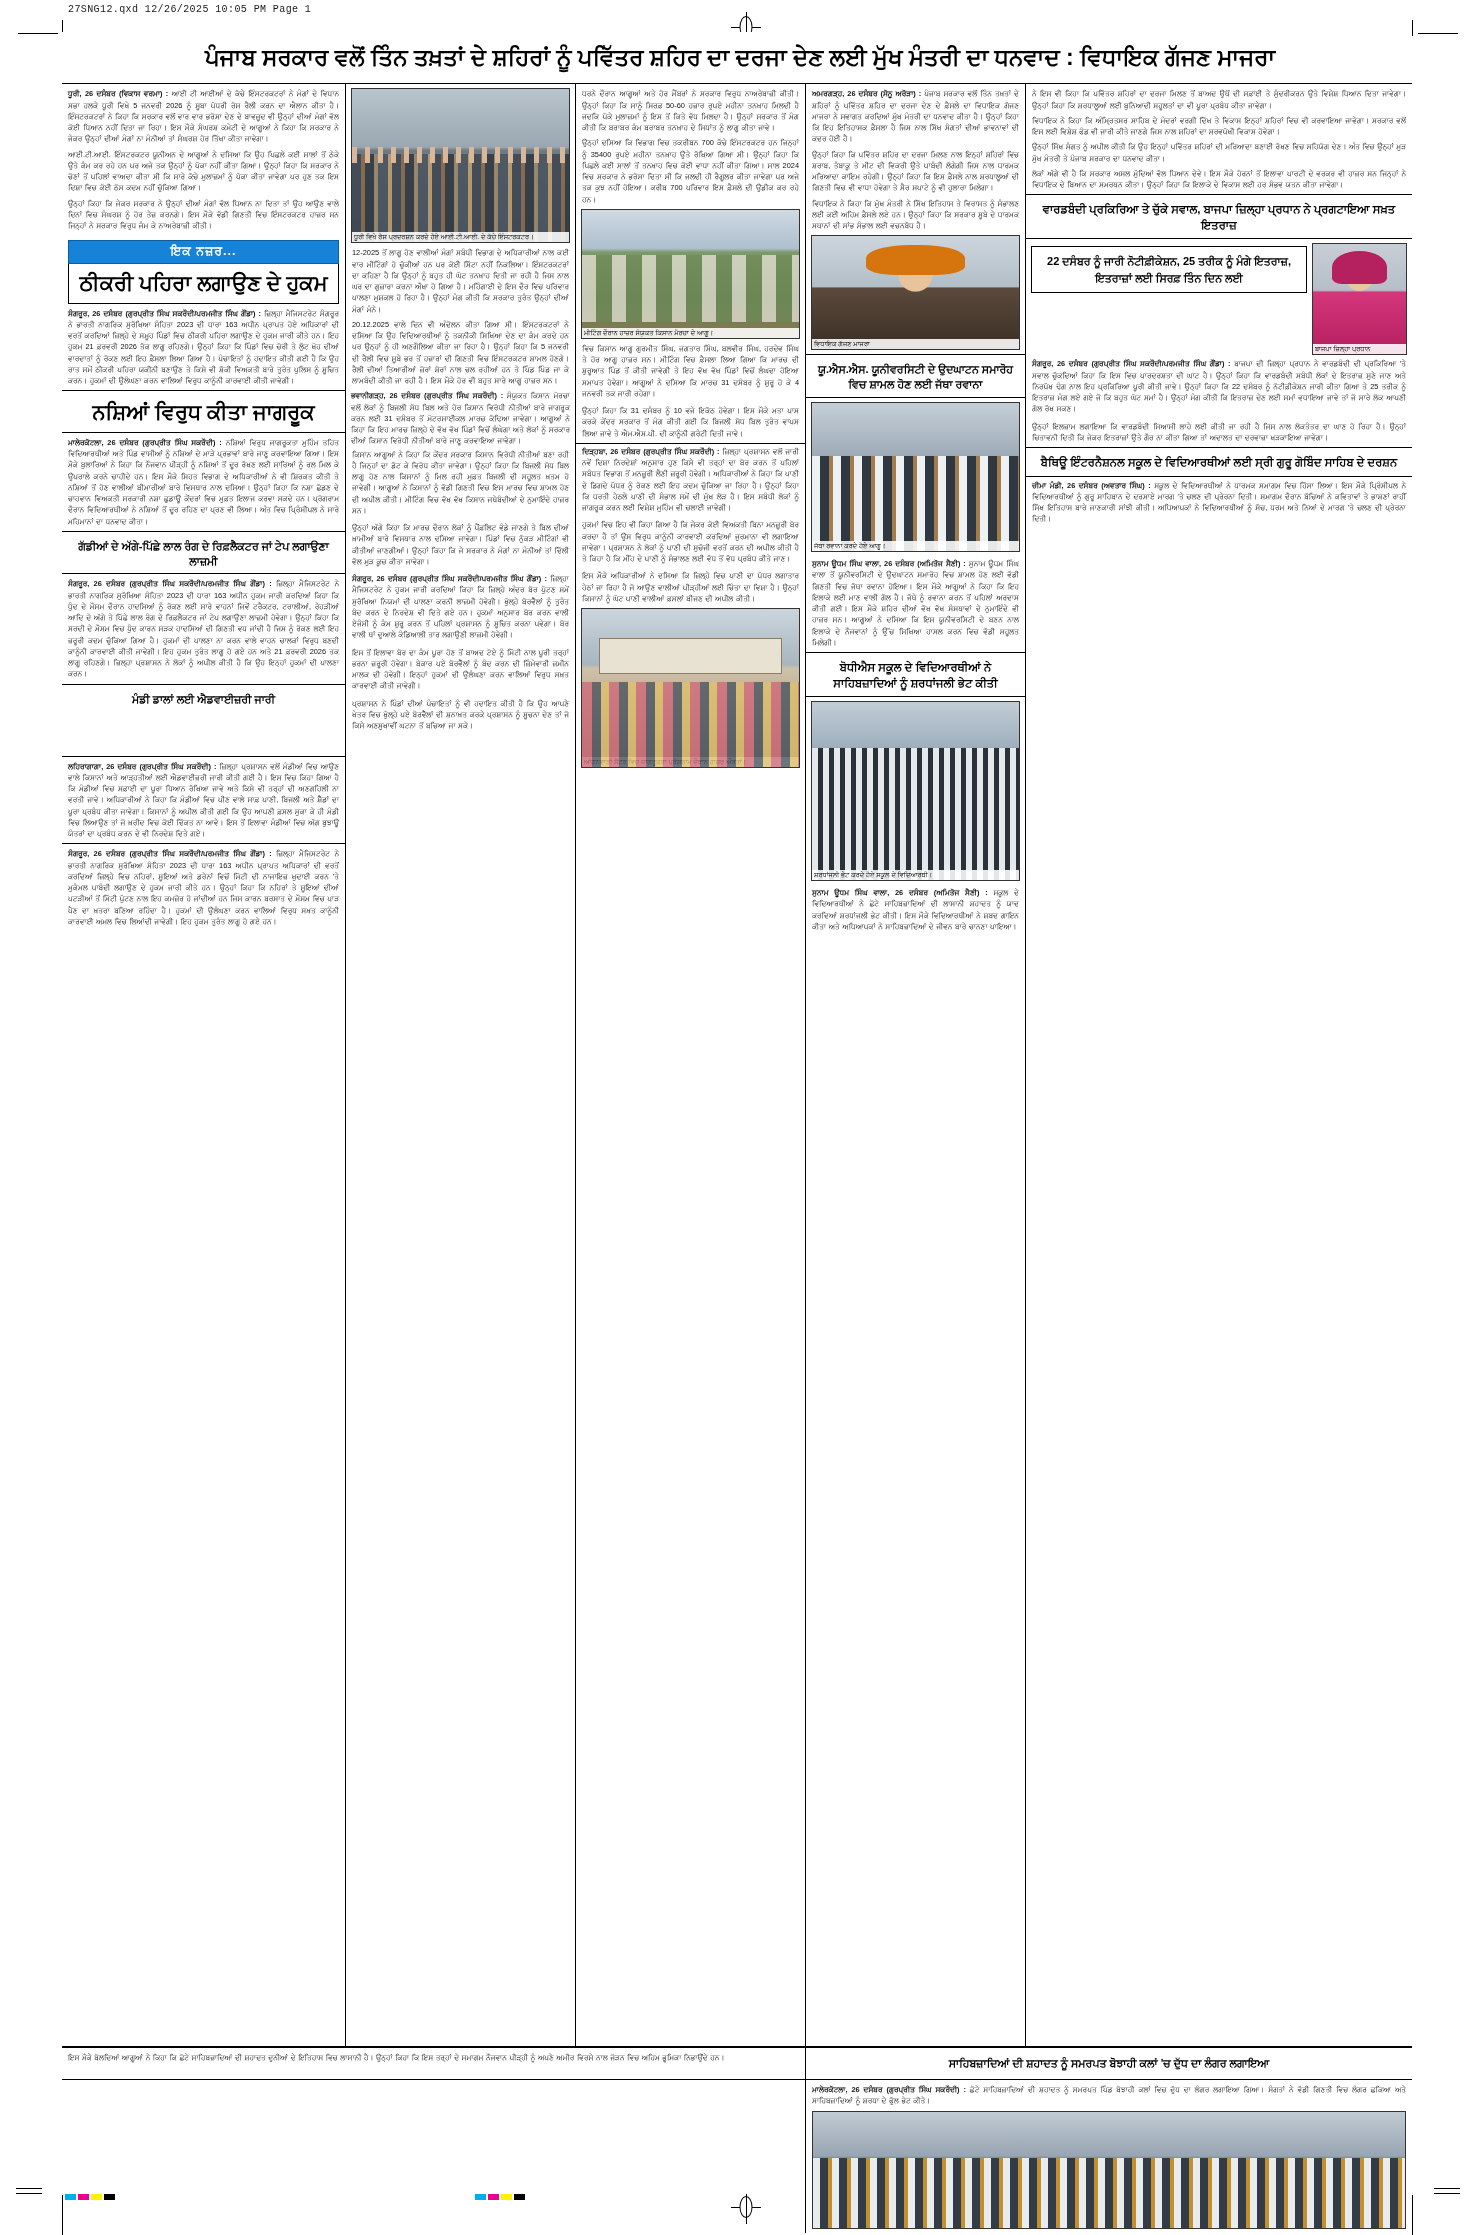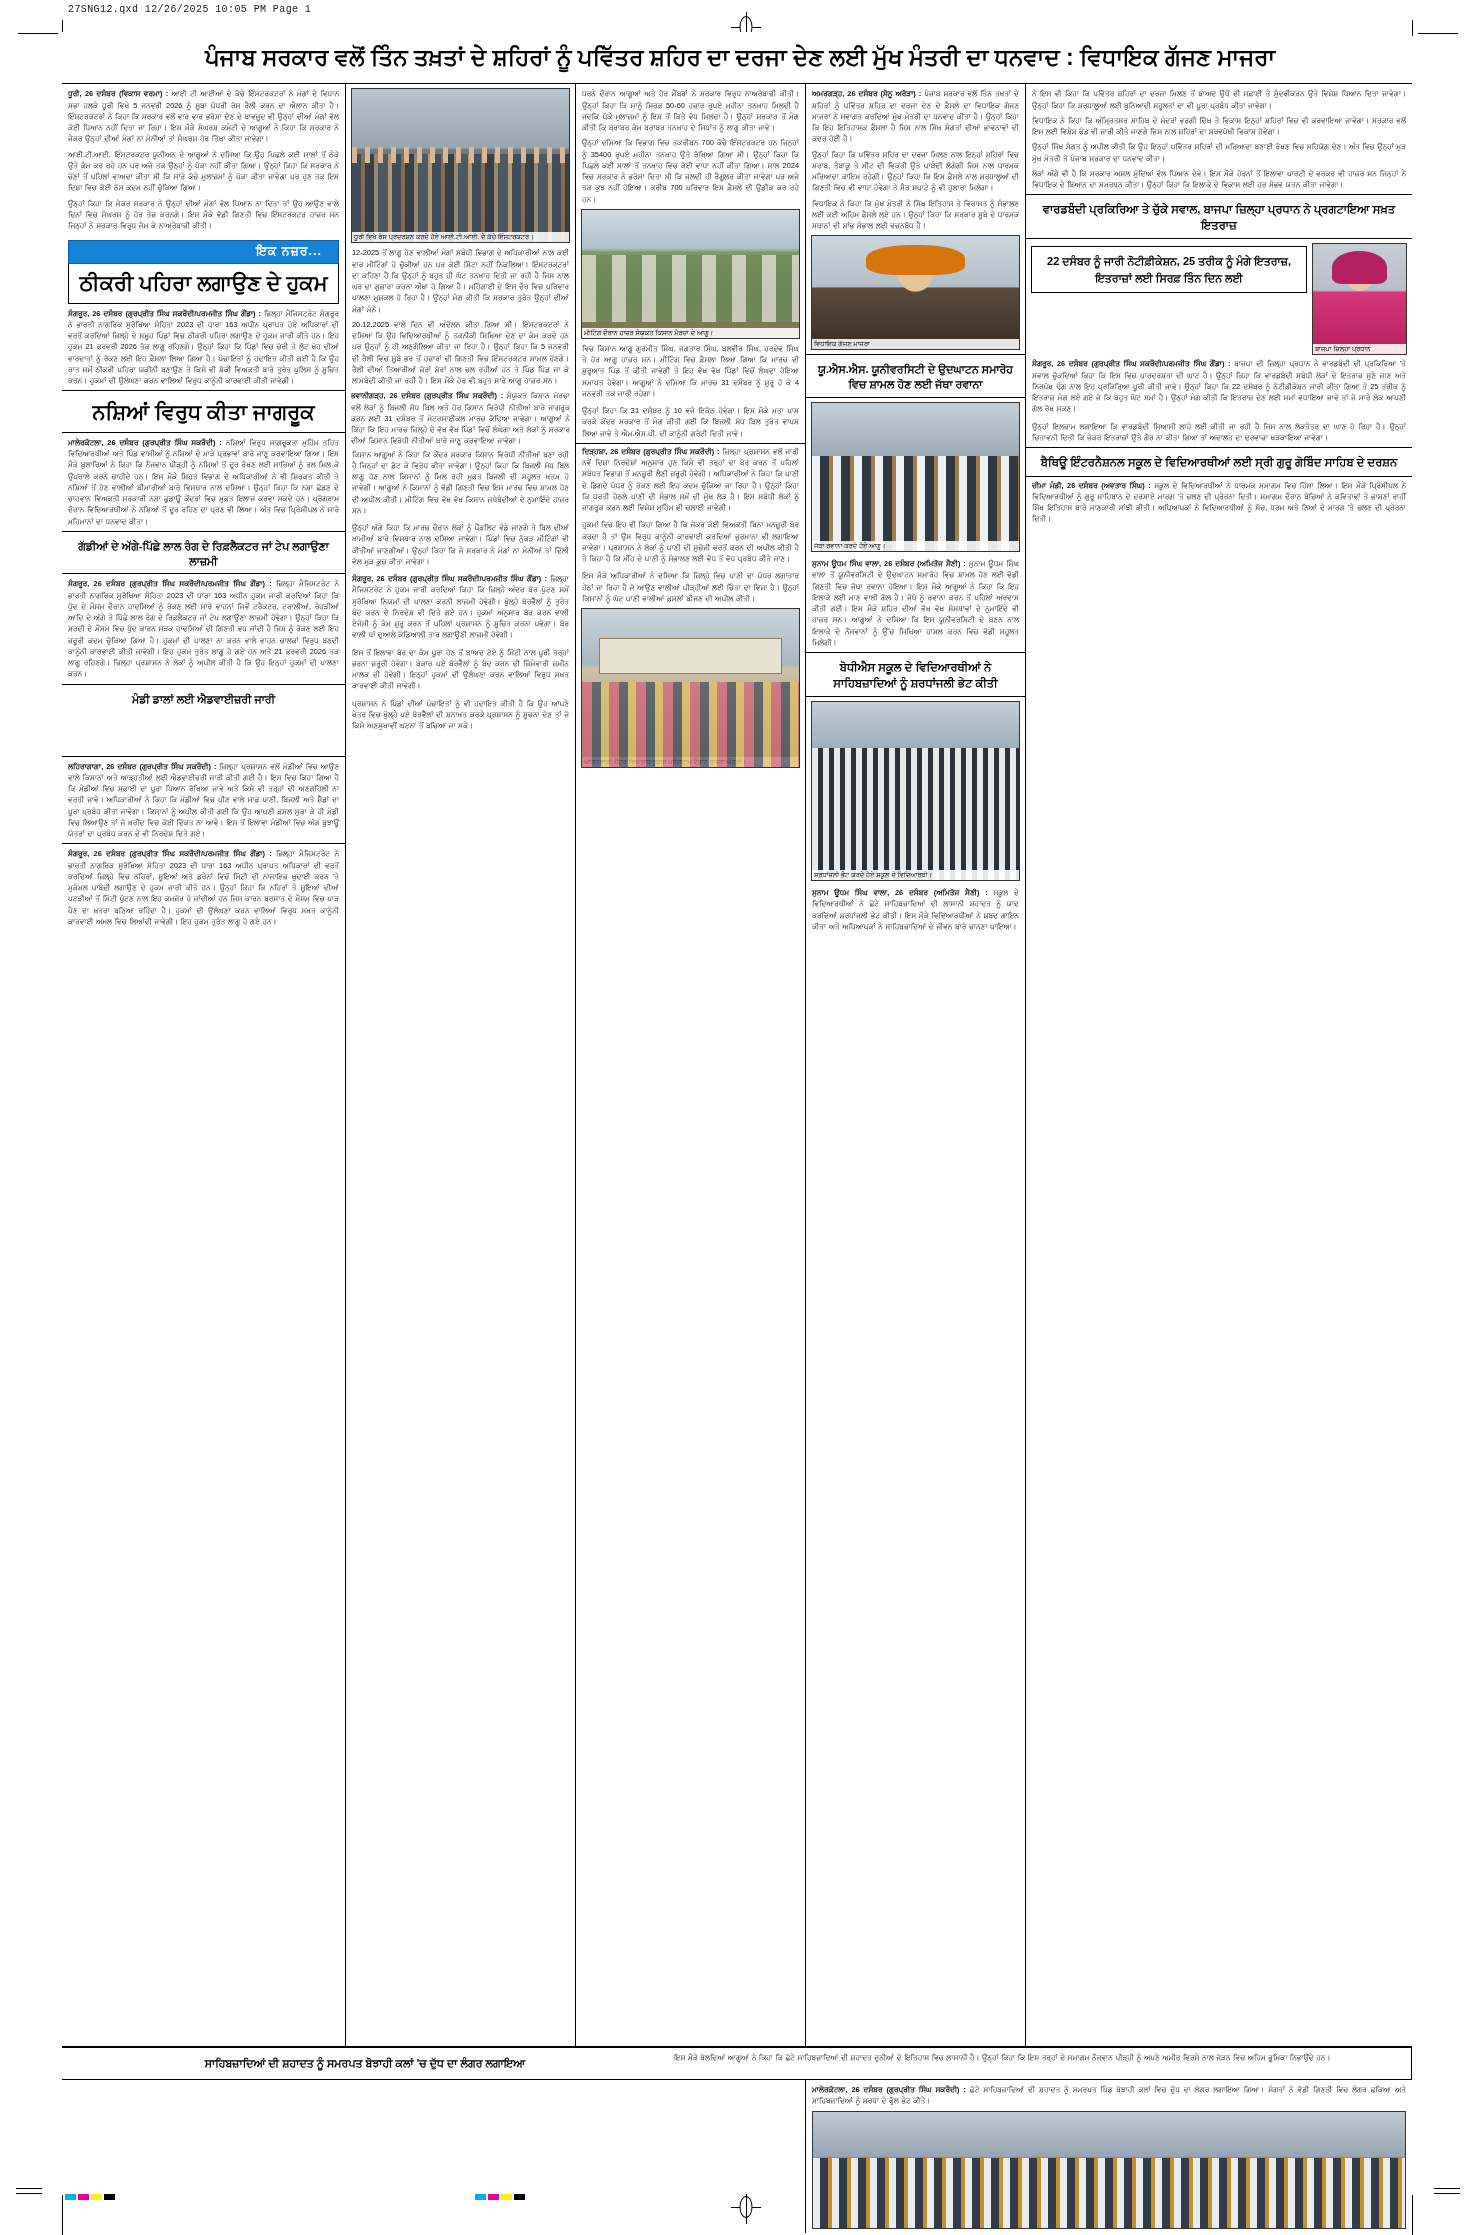--- a/index.html
+++ b/index.html
@@ -170,22 +170,22 @@
     padding: 5px 2px 5px;
   }
   .hl.sm { font-size: 11px; }
   .hl.xs { font-size: 11.5px; }
 
   
   .blue-bar {
     background: #1683d8;
     color: #ffffff;
     font-size: 12.5px; font-weight: bold;
-    text-align: right;
-    padding: 3px 16px 4px;
+    text-align: center;
+    padding: 3px 1px 4px;
     letter-spacing: 1px;
     border: 1px solid #0a5fa0;
   }
 
   
   .photo {
     position: relative;
     background: #8d9aa4;
     overflow: hidden;
     border: 1px solid #333;
@@ -698,27 +698,27 @@
         <div class="body-text">
           <b>ਚੀਮਾ ਮੰਡੀ, 26 ਦਸੰਬਰ (ਅਵਤਾਰ ਸਿੰਘ) :</b>
           <span>ਸਕੂਲ ਦੇ ਵਿਦਿਆਰਥੀਆਂ ਨੇ ਧਾਰਮਕ ਸਮਾਗਮ ਵਿਚ ਹਿੱਸਾ ਲਿਆ। ਇਸ ਮੌਕੇ ਪ੍ਰਿੰਸੀਪਲ ਨੇ ਵਿਦਿਆਰਥੀਆਂ ਨੂੰ ਗੁਰੂ ਸਾਹਿਬਾਨ ਦੇ ਦਰਸਾਏ ਮਾਰਗ 'ਤੇ ਚਲਣ ਦੀ ਪ੍ਰੇਰਨਾ ਦਿਤੀ।</span>
           ਸਮਾਗਮ ਦੌਰਾਨ ਬੱਚਿਆਂ ਨੇ ਕਵਿਤਾਵਾਂ ਤੇ ਭਾਸ਼ਣਾਂ ਰਾਹੀਂ ਸਿੱਖ ਇਤਿਹਾਸ ਬਾਰੇ ਜਾਣਕਾਰੀ ਸਾਂਝੀ ਕੀਤੀ। ਅਧਿਆਪਕਾਂ ਨੇ ਵਿਦਿਆਰਥੀਆਂ ਨੂੰ ਸੱਚ, ਧਰਮ ਅਤੇ ਨਿਆਂ ਦੇ ਮਾਰਗ 'ਤੇ ਚਲਣ ਦੀ ਪ੍ਰੇਰਨਾ ਦਿਤੀ।
         </div>
       </div>
     </div>
   </div>
 
   <div style="border-top:2px solid #000; display:flex;">
-    <div style="flex:1; padding:3px 6px;">
-      <div class="hl sm">ਸਾਹਿਬਜ਼ਾਦਿਆਂ ਦੀ ਸ਼ਹਾਦਤ ਨੂੰ ਸਮਰਪਤ ਬੋਝਾਹੀ ਕਲਾਂ 'ਚ ਦੁੱਧ ਦਾ ਲੰਗਰ ਲਗਾਇਆ</div>
-    </div>
     <div style="width:744px; border-right:1px solid #000; padding:4px 6px;">
       <div class="body-text">
         ਇਸ ਮੌਕੇ ਬੋਲਦਿਆਂ ਆਗੂਆਂ ਨੇ ਕਿਹਾ ਕਿ ਛੋਟੇ ਸਾਹਿਬਜ਼ਾਦਿਆਂ ਦੀ ਸ਼ਹਾਦਤ ਦੁਨੀਆਂ ਦੇ ਇਤਿਹਾਸ ਵਿਚ ਲਾਸਾਨੀ ਹੈ। ਉਨ੍ਹਾਂ ਕਿਹਾ ਕਿ ਇਸ ਤਰ੍ਹਾਂ ਦੇ ਸਮਾਗਮ ਨੌਜਵਾਨ ਪੀੜ੍ਹੀ ਨੂੰ ਅਪਣੇ ਅਮੀਰ ਵਿਰਸੇ ਨਾਲ ਜੋੜਨ ਵਿਚ ਅਹਿਮ ਭੂਮਿਕਾ ਨਿਭਾਉਂਦੇ ਹਨ।
       </div>
+    </div>
+    <div style="flex:1; padding:3px 6px;">
+      <div class="hl sm">ਸਾਹਿਬਜ਼ਾਦਿਆਂ ਦੀ ਸ਼ਹਾਦਤ ਨੂੰ ਸਮਰਪਤ ਬੋਝਾਹੀ ਕਲਾਂ 'ਚ ਦੁੱਧ ਦਾ ਲੰਗਰ ਲਗਾਇਆ</div>
     </div>
   </div>
 
   <div style="display:flex; border-top:1.2px solid #000;">
     <div style="width:744px; border-right:1px solid #000;"></div>
     <div style="flex:1; padding:4px 6px;">
       <div class="body-text">
         <b>ਮਾਲੇਰਕੋਟਲਾ, 26 ਦਸੰਬਰ (ਗੁਰਪ੍ਰੀਤ ਸਿੰਘ ਸਕਰੌਦੀ) :</b>
         <span>ਛੋਟੇ ਸਾਹਿਬਜ਼ਾਦਿਆਂ ਦੀ ਸ਼ਹਾਦਤ ਨੂੰ ਸਮਰਪਤ ਪਿੰਡ ਬੋਝਾਹੀ ਕਲਾਂ ਵਿਚ ਦੁੱਧ ਦਾ ਲੰਗਰ ਲਗਾਇਆ ਗਿਆ। ਸੰਗਤਾਂ ਨੇ ਵੱਡੀ ਗਿਣਤੀ ਵਿਚ ਲੰਗਰ ਛਕਿਆ ਅਤੇ ਸਾਹਿਬਜ਼ਾਦਿਆਂ ਨੂੰ ਸ਼ਰਧਾ ਦੇ ਫੁੱਲ ਭੇਟ ਕੀਤੇ।</span>
       </div>

